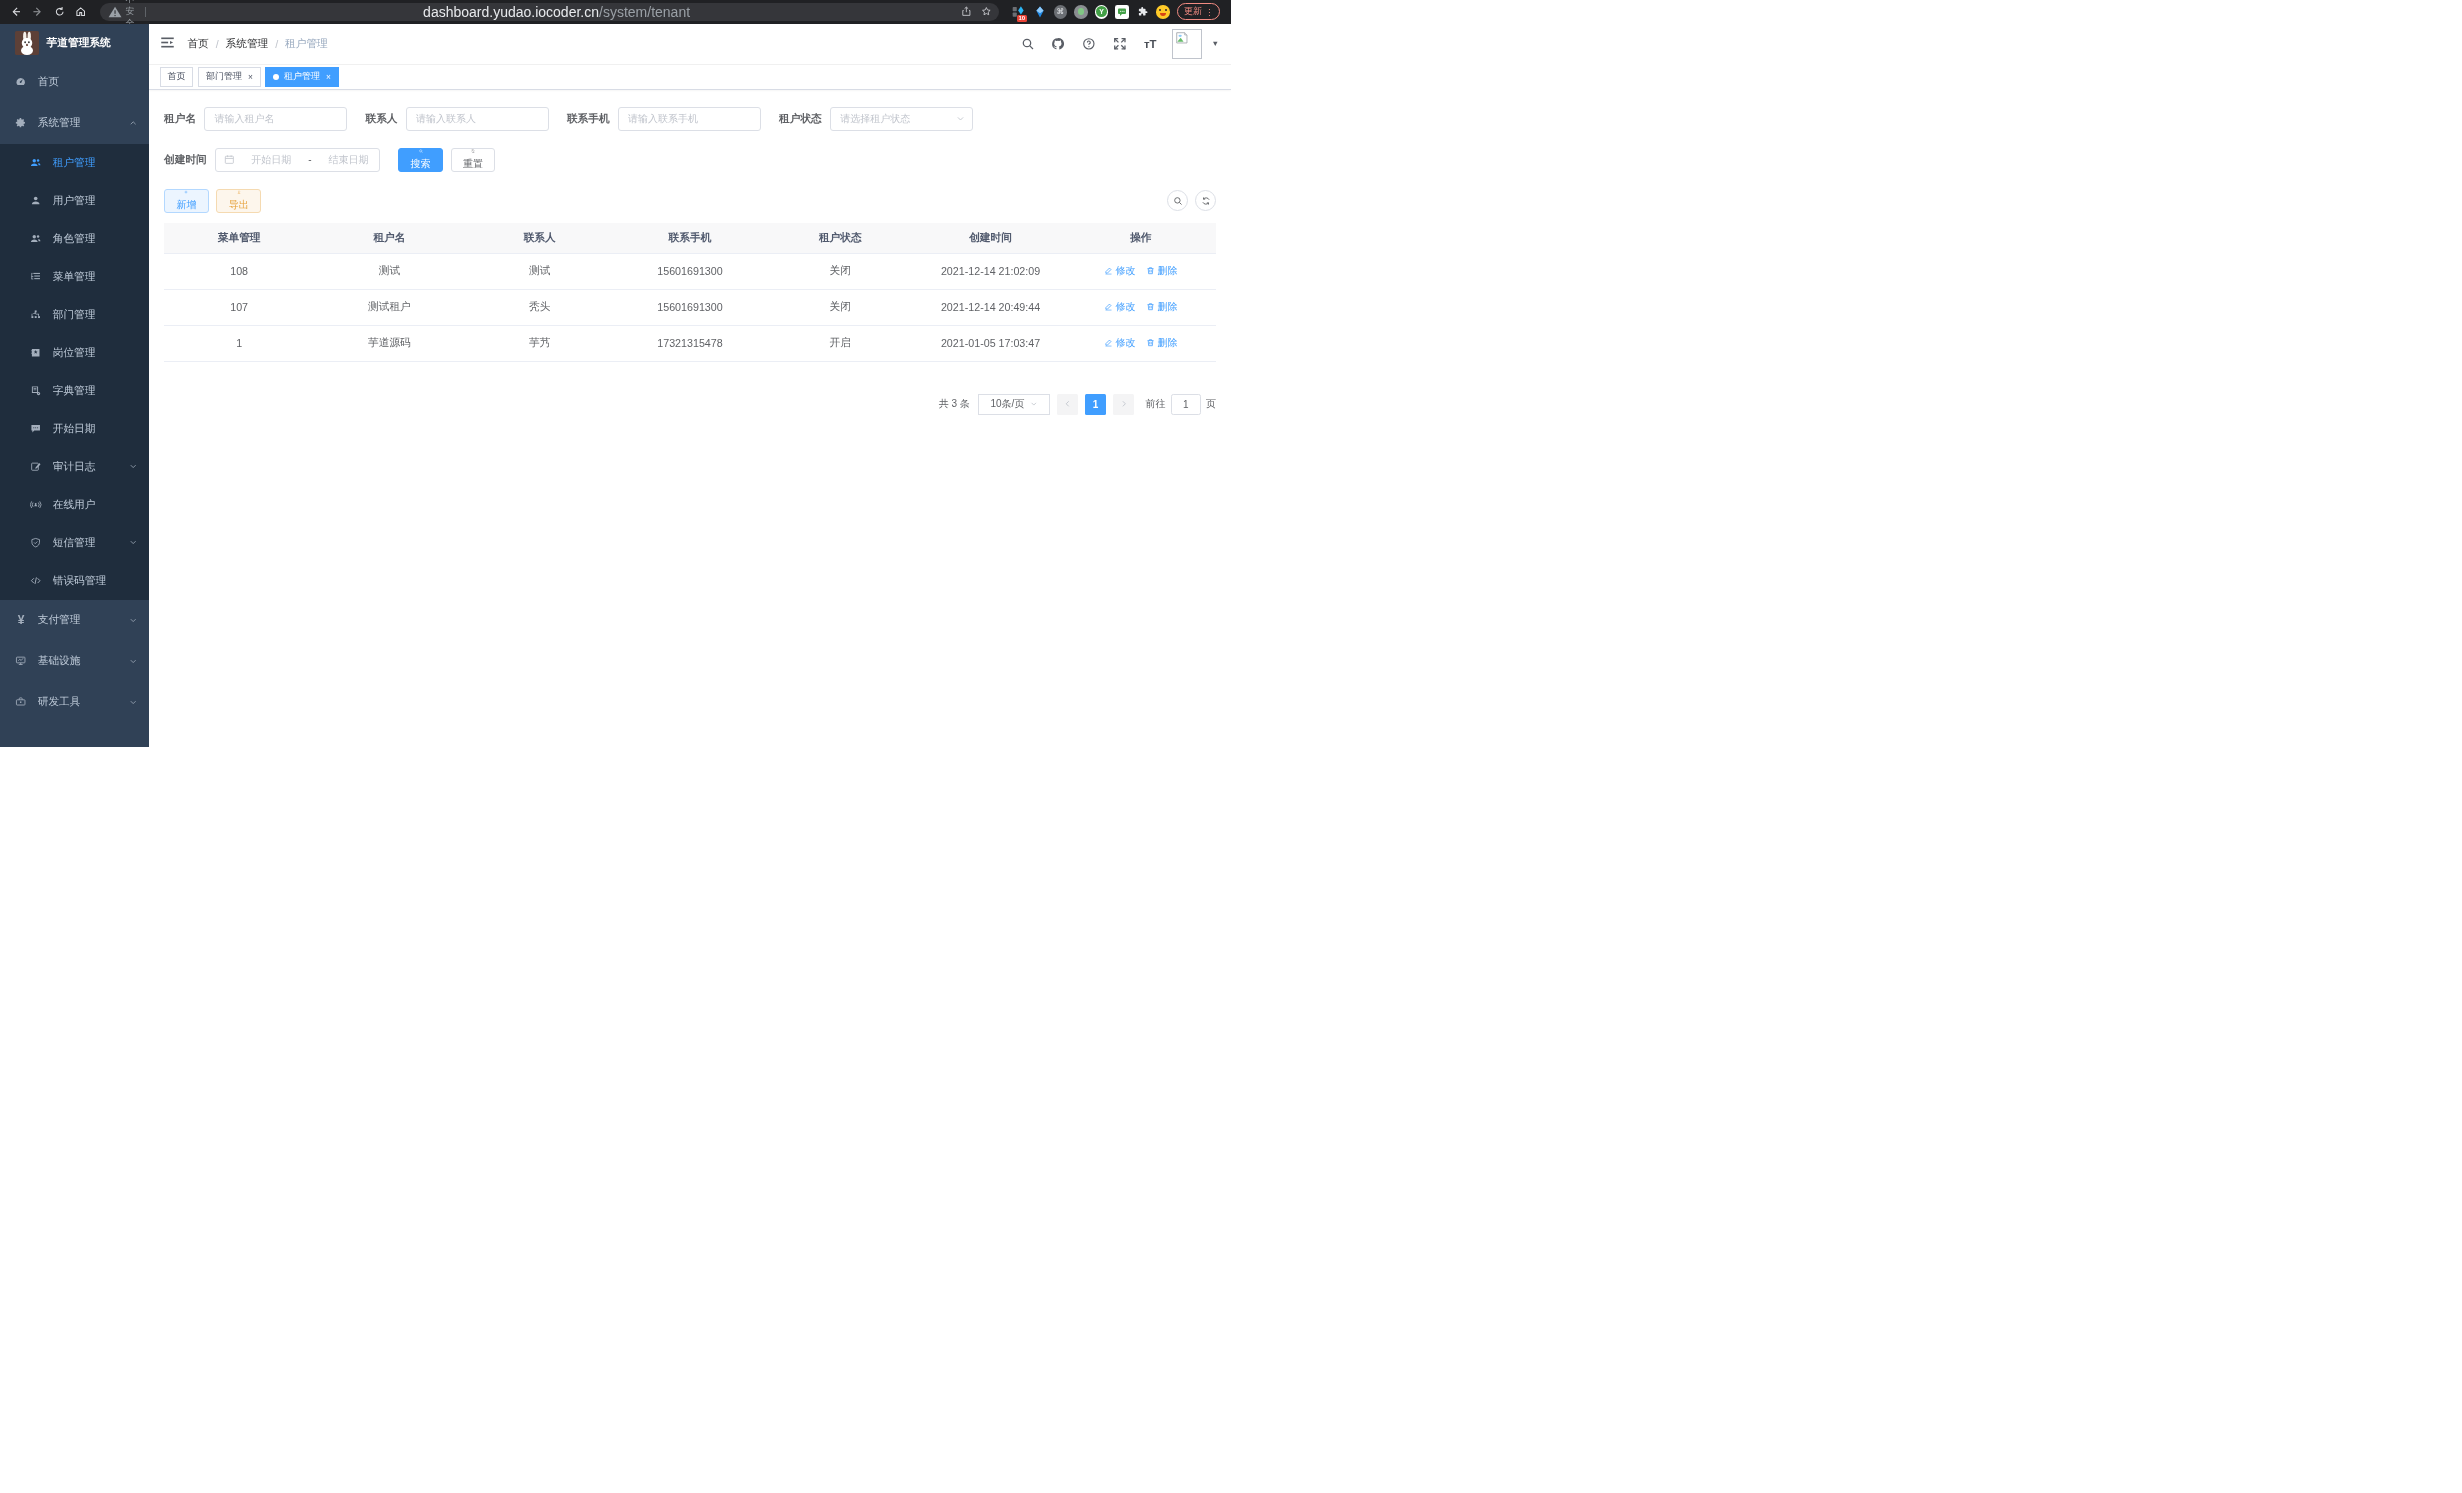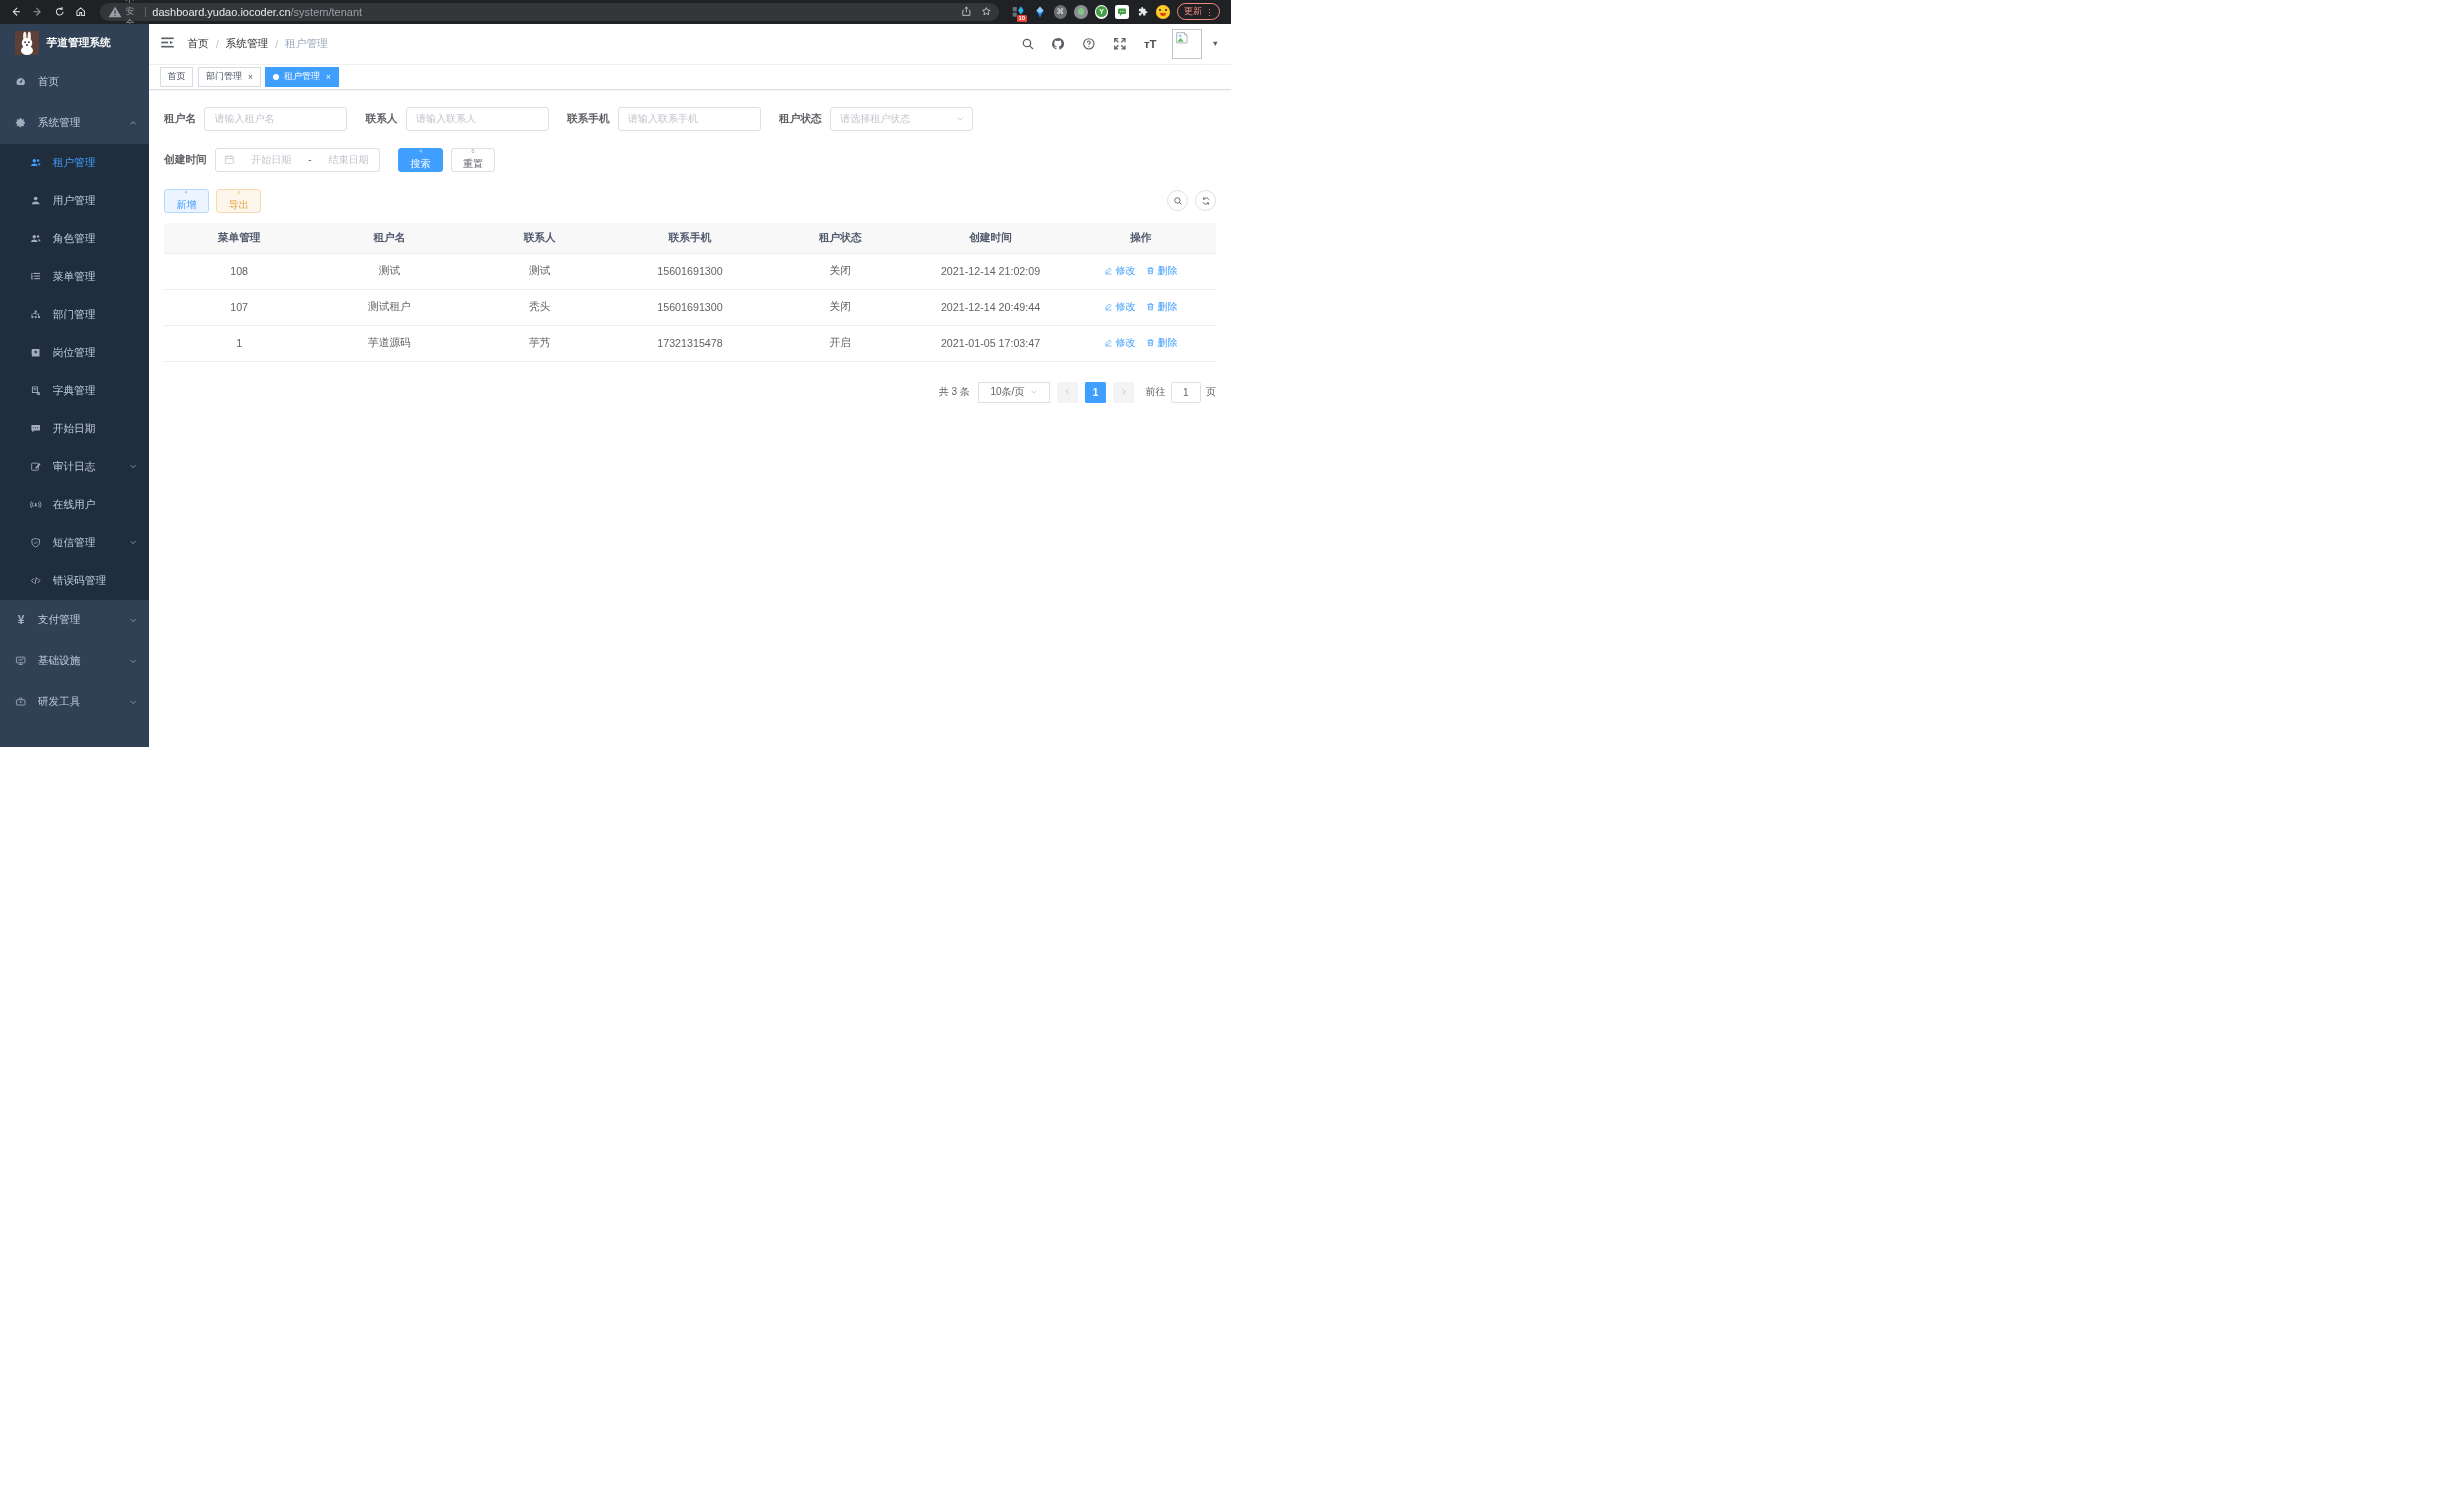--- a/index.html
+++ b/index.html
@@ -8,21 +8,21 @@
 
   
   .btoolbar { height:23.6px; background:#202124; display:flex; align-items:center; padding:0 7.6px; gap:4.6px; }
   .nav-ico { width:17px; height:17px; display:flex; align-items:center; justify-content:center;
     color:#d8dade; font-size:11.4px; border-radius:50%; flex:none; }
   .nav-ico svg { width:11.4px; height:11.4px; }
   .omnibox { flex:1; height:17.5px; background:#35363a; border-radius:9px; display:flex;
     align-items:center; padding:0 7.6px; margin:0 6px; min-width:0; }
   .omni-warn { display:flex; align-items:center; gap:3.8px; color:#9aa0a6; font-size:8.8px; flex:none; }
   .omni-sep { width:0.8px; height:10px; background:#5f6368; margin:0 6.9px; flex:none; }
-  .omni-url { font-size:11px; color:#e8eaed; white-space:nowrap; overflow:hidden; flex:1; }
+  .omni-url { font-size:14px; color:#e8eaed; white-space:nowrap; overflow:hidden; flex:1;text-align:center; }
   .omni-url .path { color:#9aa0a6; }
   .omni-actions { display:flex; align-items:center; gap:9px; color:#d8dade; flex:none; }
   .omni-actions svg { width:10.7px; height:10.7px; }
   .ext-row { display:flex; align-items:center; gap:6.9px; padding:0 3px; flex:none; }
   .ext { width:13.7px; height:13.7px; border-radius:50%; position:relative; flex:none;
     display:flex; align-items:center; justify-content:center; font-size:7.6px; }
   .ext .badge { position:absolute; bottom:-3.8px; left:4.6px; background:#e94235; color:#fff;
     font-size:6px; line-height:7.6px; padding:0 1.5px; border-radius:1.5px; font-weight:bold; }
   .update-pill { border:1.1px solid #f28b82; color:#f28b82; border-radius:9px; height:17px;
     display:flex; align-items:center; gap:3px; padding:0 6px; font-size:9px; flex:none; }
@@ -113,21 +113,21 @@
   
   table.grid { width:100%; border-collapse:collapse; table-layout:fixed; font-size:10.7px; }
   table.grid th { background:#f8f8f9; color:#515a6e; font-weight:bold; height:30px;
     border-bottom:0.8px solid #ebeef5; text-align:center; }
   table.grid td { height:36px; color:#606266; text-align:center; border-bottom:0.8px solid #ebeef5; }
   .op-link { color:#409eff; font-size:10px; display:inline-flex; align-items:center; gap:2.3px;
     cursor:pointer; margin:0 5.3px; }
   .op-link svg { width:9px; height:9px; }
 
   
-  .pager { display:flex; align-items:center; justify-content:flex-end; margin-top:20px;
+  .pager { display:flex; align-items:center; justify-content:flex-end; margin-top:32px;
     font-size:10px; color:#606266; gap:6.9px; }
   .pg-total { margin-right:1.5px; }
   .pg-size { width:72px; height:21px; border:0.8px solid #dcdfe6; border-radius:0;
     display:flex; align-items:center; justify-content:center; gap:6px; cursor:pointer; }
   .pg-size svg { width:7.6px; height:7.6px; color:#c0c4cc; }
   .pg-btn { width:21px; height:21px; border-radius:1.5px; background:#f4f4f5; color:#c0c4cc;
     display:flex; align-items:center; justify-content:center; cursor:pointer; }
   .pg-btn svg { width:7.6px; height:7.6px; }
   .pg-num { width:21px; height:21px; border-radius:1.5px; background:#409eff; color:#fff;
     display:flex; align-items:center; justify-content:center; font-weight:bold; cursor:pointer; }

